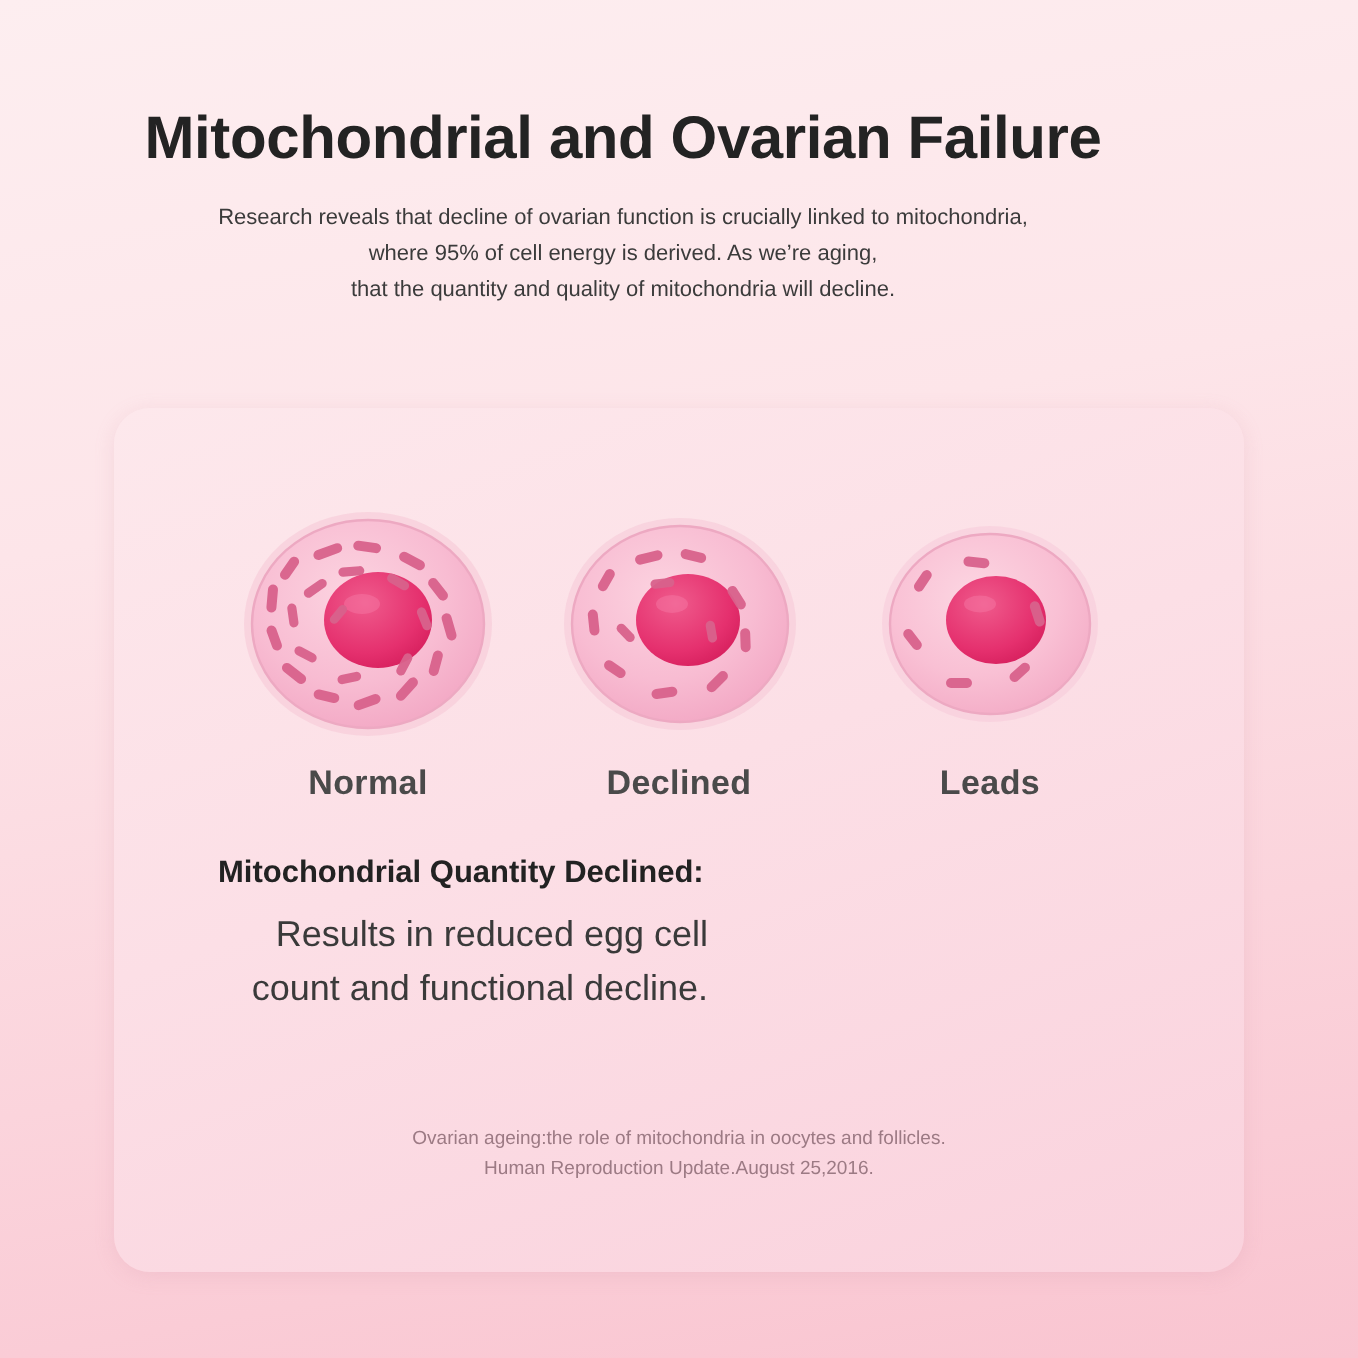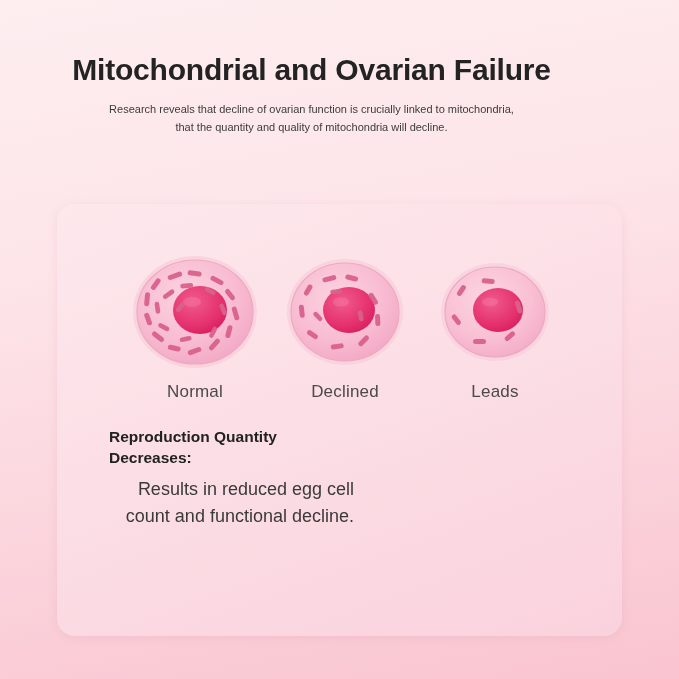--- a/index.html
+++ b/index.html
@@ -56,23 +56,24 @@
     border-radius: 18px;
     background: linear-gradient(160deg, #fde8ec 0%, #fcdfe6 45%, #fad2dd 100%);
     box-shadow: 0 2px 10px rgba(205, 140, 160, 0.18);
     box-sizing: border-box;
     overflow: hidden;
   }
 
   
   .cells-row {
     display: flex;
-    justify-content: flex-end;
+    justify-content: space-between;
     padding: 44px 52px 0 52px;
     box-sizing: border-box;
+    font-weight: bold;
   }
   .cell-col {
     width: 150px;
     text-align: center;
   }
   .cell-art {
     width: 150px;
     height: 128px;
     display: block;
   }
@@ -124,20 +125,21 @@
 </style>
 </head>
 <body>
 
 <div class="page">
 
   <div class="header">
     <h1 class="title">Mitochondrial and Ovarian Failure</h1>
     <p class="subtitle">
       <span>Research reveals that decline of ovarian function is crucially linked to mitochondria,</span>
+      <span>where 95% of cell energy is derived. As we’re aging,</span>
       <span>that the quantity and quality of mitochondria will decline.</span>
     </p>
   </div>
 
   <div class="card">
 
     <div class="cells-row">
 
       <div class="cell-col">
         <svg class="cell-art" viewBox="0 0 150 128">
@@ -328,20 +330,24 @@
               </g>
           </g>
         </svg>
         <div class="cell-label">Leads</div>
       </div>
 
     </div>
 
     <div class="text-row">
       <div class="text-col left">
-        <p class="text-head">Reproduction Quantity Decreases:</p>
+        <p class="text-head">Mitochondrial Quantity Declined:</p>
         <p class="text-body">Results in reduced egg cell count and functional decline.</p>
       </div>
     </div>
 
+    <div class="citation">
+      <span>Ovarian ageing:the role of mitochondria in oocytes and follicles.</span>
+      <span>Human Reproduction Update.August 25,2016.</span>
+    </div>
 
   </div>
 </div>
 
 </body></html>

